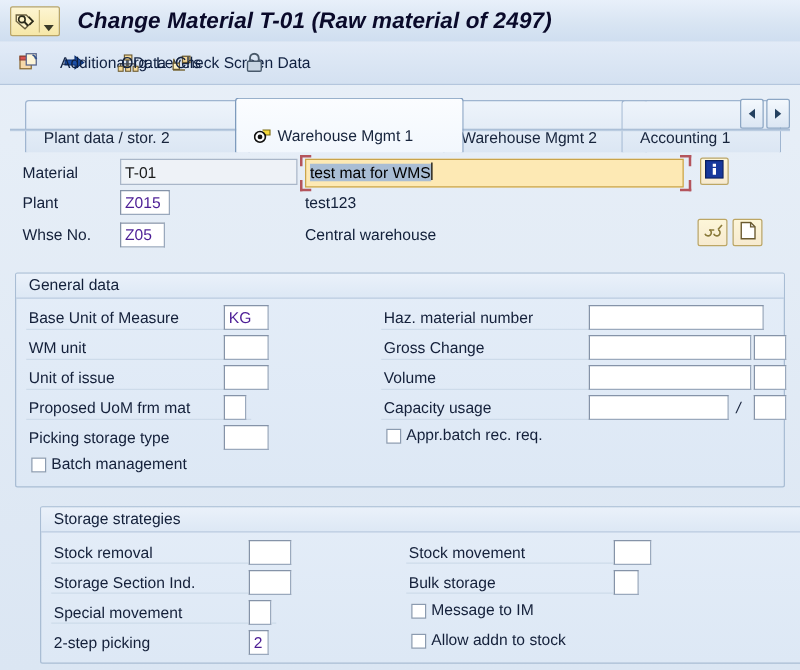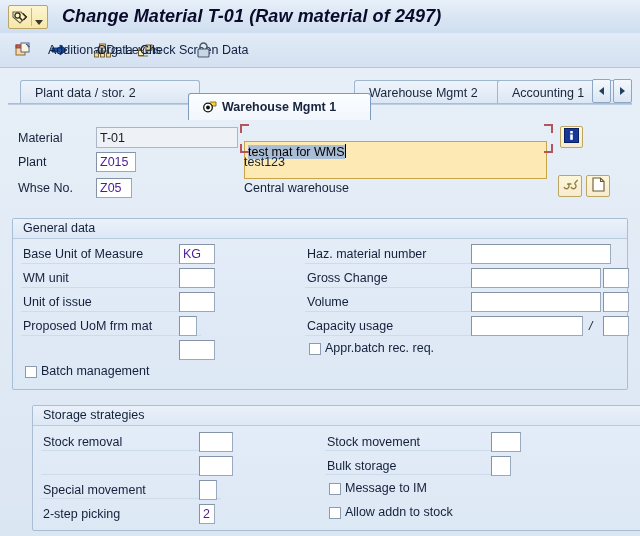--- a/index.html
+++ b/index.html
@@ -41,28 +41,28 @@
   .ico-copy{width:16px;height:16px;}
   .ico-arrow{width:17px;height:14px;margin-left:6px;}
   .ico-org{width:17px;height:15px;}
   .ico-check{width:17px;height:15px;}
   .ico-lock{width:15px;height:17px;margin-left:14px;}
 
   
   .tabstrip{position:absolute;left:8px;top:78px;width:624px;height:26px;}
   .tabrow{position:relative;height:26px;}
   .tab{position:absolute;top:2px;height:24px;
-    display:flex;align-items:center;padding:0 12px 0 14px;
+    display:flex;align-items:center;padding:17px 12px 0 14px;
     background:linear-gradient(180deg,#eef4fb 0%,#dbe6f3 100%);
     border:1px solid #9fb5d0;border-bottom:none;
     border-radius:3px 3px 0 0;
     transform:skewX(0deg);
     font-size:12.5px;color:#17243c;white-space:nowrap;}
   .tab.sel{background:linear-gradient(180deg,#fbfdff 0%,#f2f7fd 100%);
-    top:15px;height:26px;border-color:#7e9bbd;z-index:5;font-weight:bold;}
+    top:0;height:26px;border-color:#7e9bbd;z-index:5;font-weight:normal;}
   .tabunder{position:absolute;left:0;top:25px;width:624px;height:2px;
     background:linear-gradient(180deg,#9fb5d0 0%,#c6d6e8 100%);}
   .tabicon{width:15px;height:13px;margin-right:4px;}
   .tabnav{position:absolute;right:0;top:1px;display:flex;gap:2px;}
   .navbtn{width:17px;height:22px;border:1px solid #8ca6c4;border-radius:2px;
     background:linear-gradient(180deg,#f3f8fd 0%,#dbe6f3 100%);
     display:flex;align-items:center;justify-content:center;}
   .navbtn i{display:block;width:0;height:0;}
   .navbtn.prev i{border-top:4px solid transparent;border-bottom:4px solid transparent;border-right:5px solid #24405f;}
   .navbtn.next i{border-top:4px solid transparent;border-bottom:4px solid transparent;border-left:5px solid #24405f;}
@@ -224,21 +224,21 @@
       </div>
     </div>
     <div class="tabunder"></div>
   </div>
 
   <div class="hdr">
 
     <div class="lbl" style="left:18px;top:21px;">Material</div>
     <input class="fld ro" readonly="" style="left: 96px; top: 17px; width: 142px; height: 21px;" value="T-01">
 
-    <div class="focusfld" style="left:244px;top:31px;width:303px;height:38px;">
+    <div class="focusfld" style="left:244px;top:17px;width:303px;height:23px;">
       <span class="selspan">test mat for WMS</span><span class="caret"></span>
     </div>
     <div class="brk tl" style="left:240px;top:14px;"></div>
     <div class="brk tr" style="left:544px;top:14px;"></div>
     <div class="brk bl" style="left:240px;top:34px;"></div>
     <div class="brk br" style="left:544px;top:34px;"></div>
 
     <div class="sqbtn" style="left:560px;top:16px;width:23px;height:22px;">
       <span>
         <svg width="15" height="15" viewBox="0 0 15 15">
@@ -289,20 +289,21 @@
 
     <div class="lbl" style="left:10px;top:52px;">WM unit</div>
     <input class="fld" style="left: 166px; top: 49px; width: 36px; height: 20px;" value="">
 
     <div class="lbl" style="left:10px;top:76px;">Unit of issue</div>
     <input class="fld" style="left: 166px; top: 73px; width: 36px; height: 20px;" value="">
 
     <div class="lbl" style="left:10px;top:100px;">Proposed UoM frm mat</div>
     <input class="fld" style="left: 166px; top: 97px; width: 18px; height: 20px;" value="">
 
+    <div class="lbl" style="left:10px;top:124px;">Picking storage type</div>
     <input class="fld" style="left: 166px; top: 121px; width: 36px; height: 20px;" value="">
 
     <div class="cbx" style="left:12px;top:147px;"></div>
     <div class="lbl" style="left:28px;top:145px;">Batch management</div>
 
     <div class="rowline" style="left:292px;top:44px;width:180px;"></div>
     <div class="rowline" style="left:292px;top:68px;width:180px;"></div>
     <div class="rowline" style="left:292px;top:92px;width:180px;"></div>
     <div class="rowline" style="left:292px;top:116px;width:180px;"></div>
 
@@ -329,20 +330,21 @@
   <div class="group" style="left:12px;top:405px;width:616px;height:126px;margin-left:20px;">
     <div class="group-hdr">Storage strategies</div>
 
     <div class="rowline" style="left:8px;top:44px;width:180px;"></div>
     <div class="rowline" style="left:8px;top:68px;width:180px;"></div>
     <div class="rowline" style="left:8px;top:92px;width:180px;"></div>
 
     <div class="lbl" style="left:10px;top:29px;">Stock removal</div>
     <input class="fld" style="left: 166px; top: 26px; width: 34px; height: 20px;" value="">
 
+    <div class="lbl" style="left:10px;top:53px;">Storage Section Ind.</div>
     <input class="fld" style="left: 166px; top: 50px; width: 34px; height: 20px;" value="">
 
     <div class="lbl" style="left:10px;top:77px;">Special movement</div>
     <input class="fld" style="left: 166px; top: 74px; width: 18px; height: 20px;" value="">
 
     <div class="lbl" style="left:10px;top:101px;">2-step picking</div>
     <input class="fld" style="left: 166px; top: 98px; width: 16px; height: 20px;" value="2">
 
     <div class="rowline" style="left:292px;top:44px;width:180px;"></div>
     <div class="rowline" style="left:292px;top:68px;width:180px;"></div>

